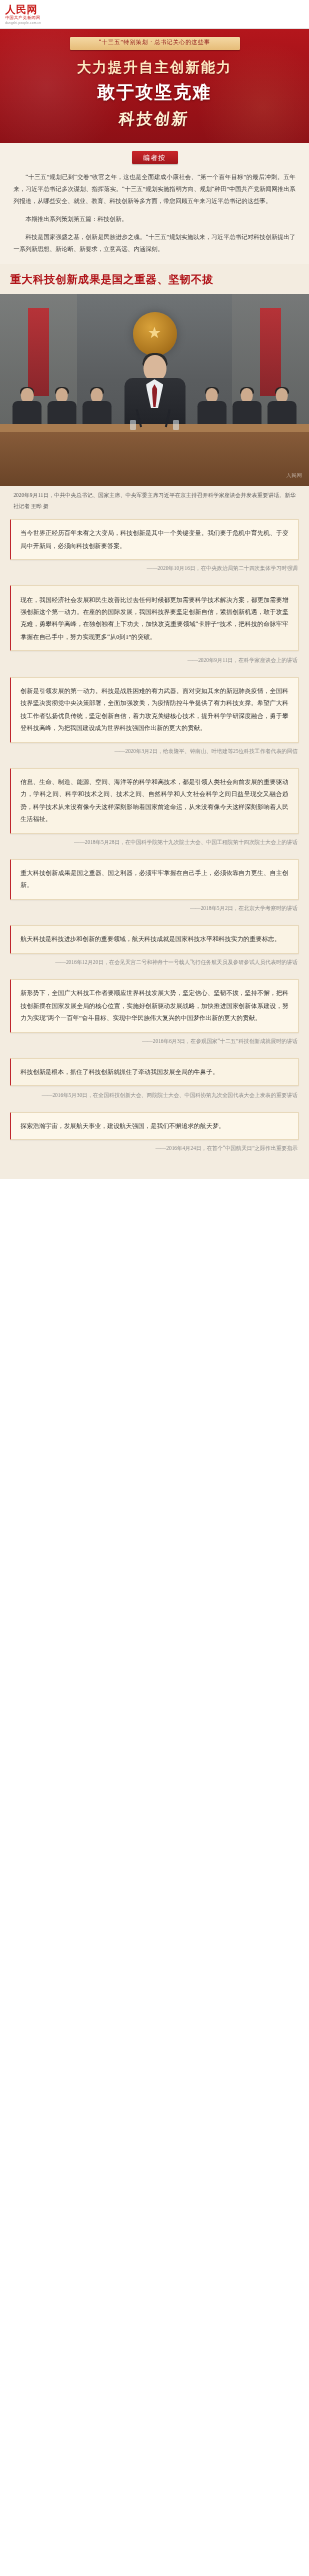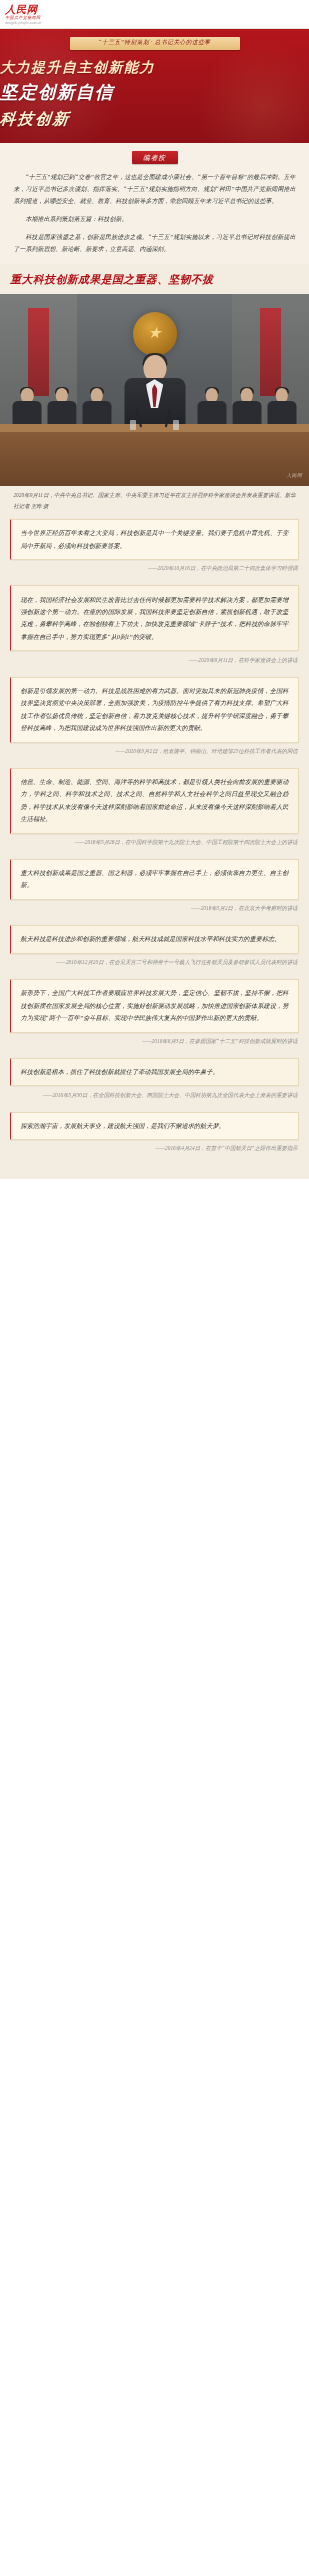--- a/index.html
+++ b/index.html
@@ -9,21 +9,20 @@
   }
   body {
     width: 309px;
     font-family: "Liberation Sans", sans-serif;
     color: #222;
   }
   .page {
     width: 309px;
     position: relative;
     background: #f3ece0;
-    font-style: italic;
   }
 
   
   .topbar {
     background: #ffffff;
     padding: 4.1px 5.2px 3.1px 5.2px;
     border-bottom: 0.5px solid #e3e3e3;
     display: flex;
     align-items: flex-start;
     gap: 4.1px;
@@ -84,20 +83,21 @@
     color: #8a1014;
     font-size: 5.7px;
     padding: 2.6px 0;
     border-radius: 1px;
     box-shadow: 0 0.5px 1px rgba(0,0,0,0.25);
     letter-spacing: 0.5px;
     font-family: "Liberation Serif", serif;
   }
   .hero-inner {
     position: relative;
+    text-align: center;
     z-index: 2;
   }
   .hero-l1 {
     color: #ffe9c2;
     font-family: "Liberation Serif", serif;
     font-size: 14px;
     font-weight: bold;
     letter-spacing: 1.5px;
     margin-bottom: 3.1px;
     text-shadow: 0 1px 1.5px rgba(0,0,0,0.28);
@@ -325,21 +325,21 @@
       <div class="logo-main">人民网</div>
       <div class="logo-sub">中国共产党新闻网</div>
       <div class="logo-eng">dangshi.people.com.cn</div>
     </div>
   </div>
 
   <div class="hero">
     <div class="ribbon">“十三五”特别策划 · 总书记关心的这些事</div>
     <div class="hero-inner">
       <div class="hero-l1">大力提升自主创新能力</div>
-      <div class="hero-l2">坚定创新自信</div>
+      <div class="hero-l2">敢于攻坚克难</div>
       <div class="hero-l3">科技创新</div>
     </div>
   </div>
 
   <div class="editor-wrap">
     <div class="editor-badge">编者按</div>
     <div class="editor-body">
       <p>“十三五”规划已到“交卷”收官之年，这也是全面建成小康社会、“第一个百年目标”的最后冲刺。五年来，习近平总书记多次谋划、指挥落实。“十三五”规划实施指明方向、规划“种田”中国共产党新闻网推出系列报道，从哪些安全、就业、教育、科技创新等多方面，带您回顾五年来习近平总书记的这些事。</p>
       <p>本期推出系列策划第五篇：科技创新。</p>
       <p>科技是国家强盛之基，创新是民族进步之魂。“十三五”规划实施以来，习近平总书记对科技创新提出了一系列新思想、新论断、新要求，立意高远、内涵深刻。</p>

